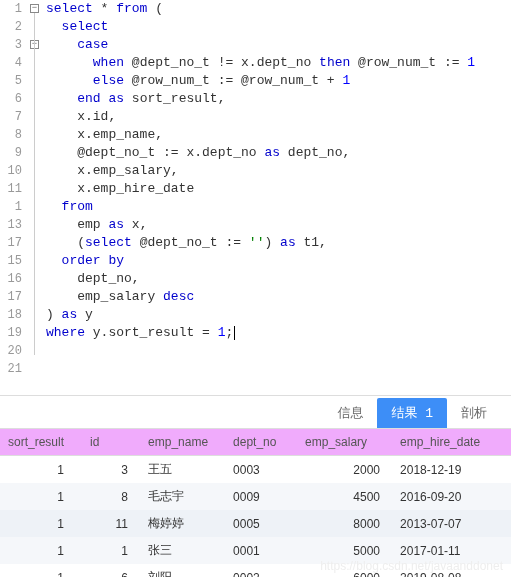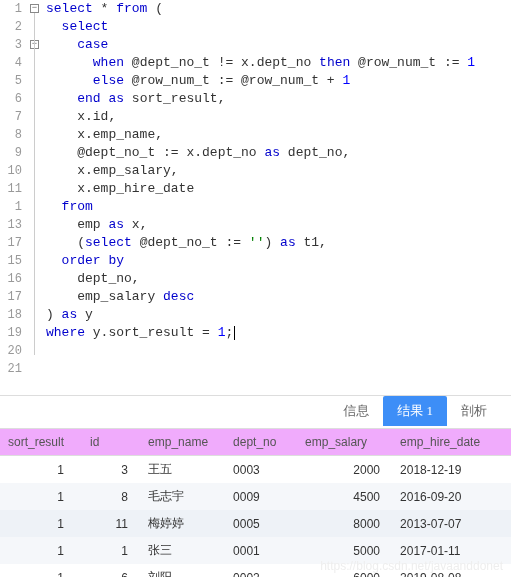--- a/index.html
+++ b/index.html
@@ -65,23 +65,23 @@
   width: 1px;
   height: 14px;
   background: #000;
   vertical-align: middle;
   margin-left: 1px;
 }
 .tabs {
   display: flex;
   justify-content: flex-end;
   height: 32px;
-  align-items: flex-start;
+  align-items: flex-end;
   padding-right: 10px;
-  font-family: Liberation Serif, serif;
+  font-family: Liberation Mono, monospace;
   font-size: 13px;
 }
 .tab {
   padding: 6px 14px;
   color: #666;
   cursor: pointer;
 }
 .tab.active {
   background: #3d8ef7;
   color: #fff;

